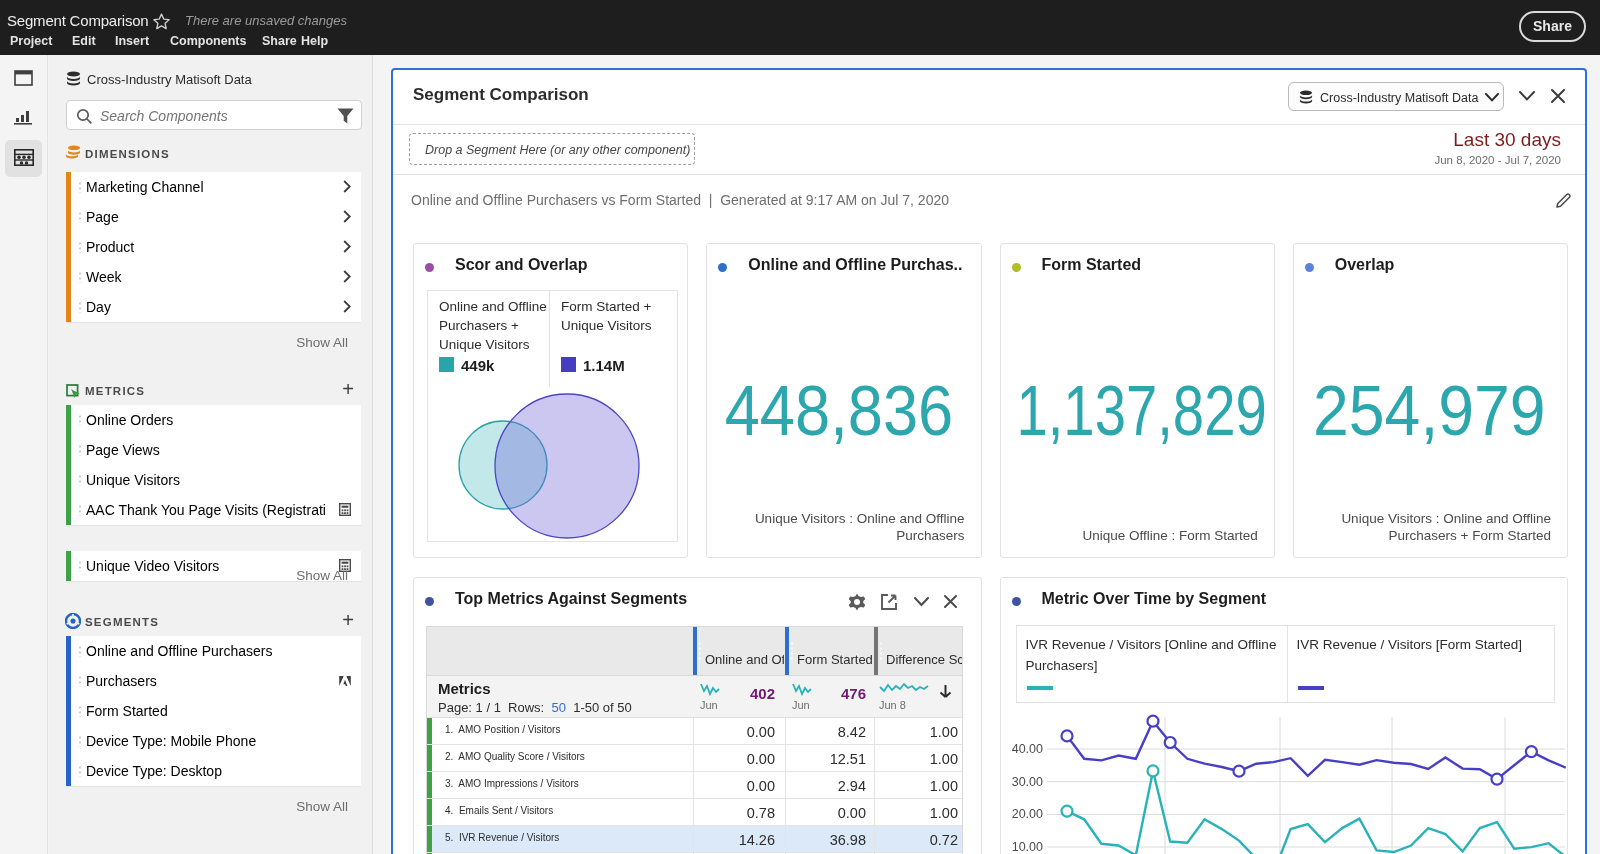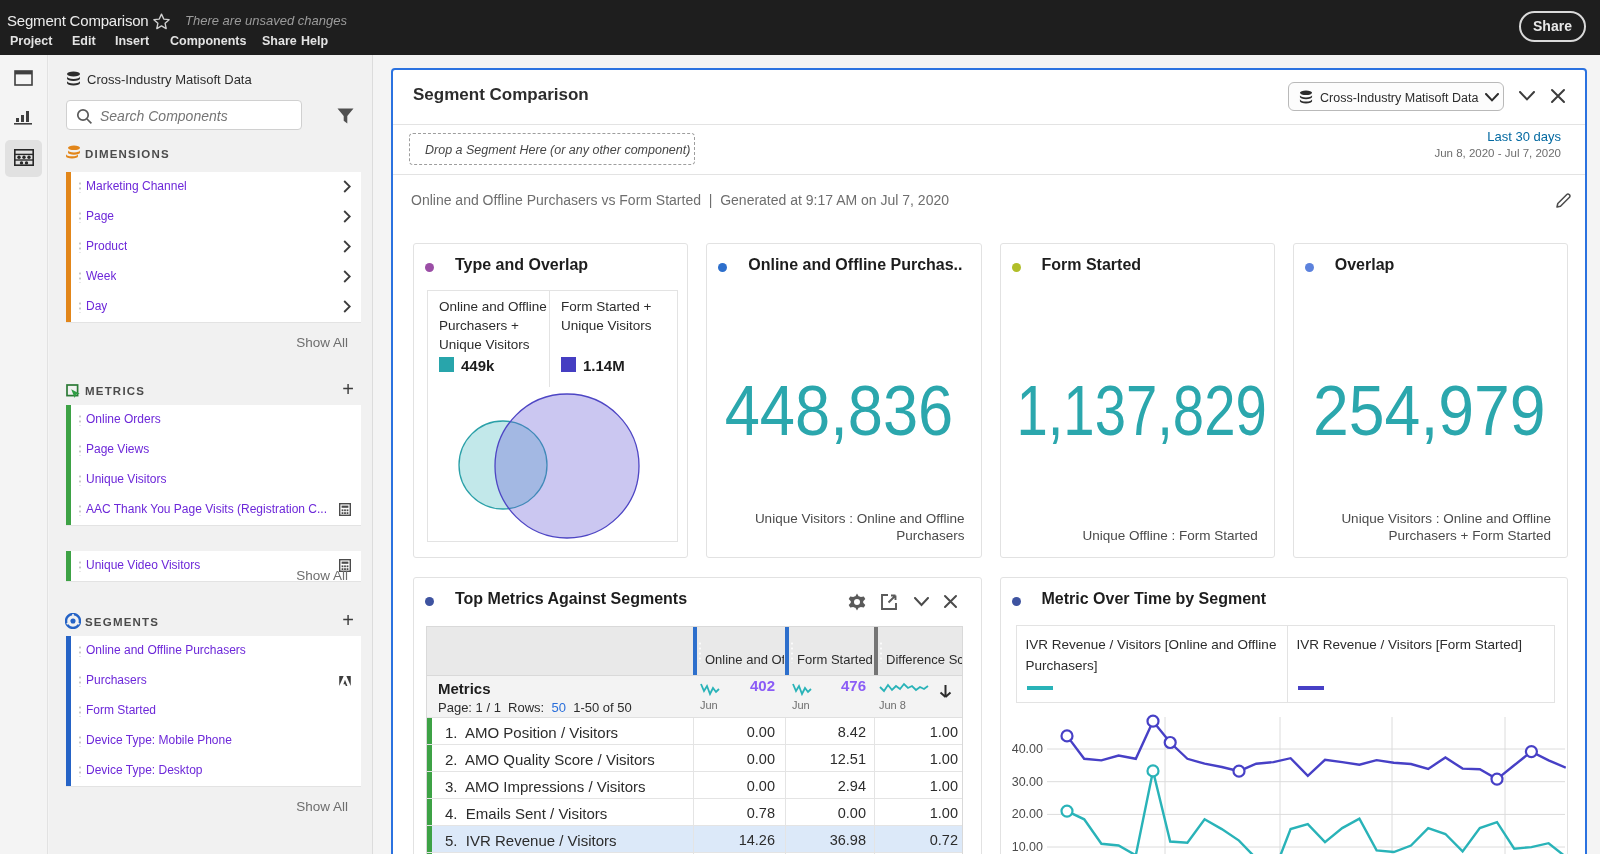--- a/index.html
+++ b/index.html
@@ -13,67 +13,67 @@
   .menuitem { position:absolute; top:34px; font-size:12.5px; font-weight:bold; color:#e3e3e3; }
   #share-btn { position:absolute; left:1519px; top:11px; width:67px; height:31px; border:2px solid #d9d9d9; border-radius:16px; color:#e8e8e8; font-size:14px; font-weight:bold; text-align:center; line-height:27px; }
 
   
   #rail { position:absolute; left:0; top:55px; width:48px; height:799px; background:#f4f4f4; border-right:1px solid #e2e2e2; }
   #rail-sel { position:absolute; left:5px; top:85px; width:37px; height:37px; background:#e1e1e1; border-radius:5px; }
 
   
   #sidebar { position:absolute; left:49px; top:55px; width:324px; height:799px; background:#f1f1f1; border-right:1px solid #dcdcdc; }
   #sb-title { position:absolute; left:38px; top:17px; font-size:13px; color:#2c2c2c; }
-  #searchbox { position:absolute; left:17px; top:45px; width:236px; height:30px; background:#fff; border:1px solid #d0d0d0; border-radius:4px; }
+  #searchbox { position:absolute; left:17px; top:45px; width:296px; height:30px; background:#fff; border:1px solid #d0d0d0; border-radius:4px; }
   #searchbox .ph { position:absolute; left:33px; top:7px; font-size:14px; font-style:italic; color:#757575; }
   .sec-label { position:absolute; left:36px; font-size:11.5px; font-weight:bold; letter-spacing:1.2px; color:#4b4b4b; }
   .sec-plus { position:absolute; right:18px; font-size:20px; font-weight:400; color:#3c3c3c; line-height:16px; }
   .item { position:absolute; left:17px; width:295px; height:30px; background:#fff; border-left:5px solid #e2861a; box-shadow:0 1px 0 #e3e3e3; }
-  .item .lbl { position:absolute; left:15px; top:7px; font-size:12px; color:#6d28d9; white-space:nowrap; overflow:hidden; max-width:240px; }
+  .item .lbl { position:absolute; left:15px; top:7px; font-size:14px; color:#000000; white-space:nowrap; overflow:hidden; max-width:240px; }
   .item .chev { position:absolute; right:10px; top:8px; }
   .item .dots { position:absolute; left:8px; top:9px; width:2px; height:12px; background-image:radial-gradient(circle, #c9c9c9 1px, transparent 1.2px); background-size:2px 5px; }
   .item.green { border-left-color:#3da245; }
   .item.blue { border-left-color:#2563c6;text-align:center; }
   .showall { position:absolute; right:24px; font-size:13.5px; color:#6e6e6e; }
 
   
   #panel { position:absolute; left:391px; top:68px; width:1196px; height:920px; background:#fff; border:2px solid #2b72e0; border-radius:4px; }
   #p-head { position:absolute; left:0; top:0; width:1192px; height:55px; border-bottom:1px solid #e3e3e3; }
   #p-title { position:absolute; left:20px; top:15px; font-size:17px; font-weight:bold; color:#2c2c2c; }
   #p-dd { position:absolute; left:895px; top:12px; width:216px; height:29px; border:1px solid #b9b9b9; border-radius:6px; background:#fcfcfc; }
   #p-dd .txt { position:absolute; left:31px; top:8px; white-space:nowrap; font-size:12.5px; color:#2c2c2c; }
   #p-sub { position:absolute; left:0; top:55px; width:1192px; height:50px; border-bottom:1px solid #e3e3e3; }
   #dropzone { position:absolute; left:16px; top:8px; width:286px; height:32px; border:1px dashed #9e9e9e; border-radius:4px; }
   #dropzone span { position:absolute; left:15px; top:9px; white-space:nowrap; font-size:12.5px; font-style:italic; color:#464646; }
   #last30 { position:absolute; right:24px; top:4px; text-align:right; }
-  #last30 .l1 { font-size:13px; color:#0369a1; }
+  #last30 .l1 { font-size:19px; color:#7f1d1d; }
   #last30 .l2 { font-size:11.5px; color:#6e6e6e; margin-top:3px; }
   #p-desc { position:absolute; left:18px; top:122px; font-size:14px; color:#6e6e6e; }
 
   
   #row1 { position:absolute; left:20px; top:173px; width:1155px; height:315px; display:grid; grid-template-columns:repeat(4,1fr); gap:18px; }
   #row2 { position:absolute; left:20px; top:507px; width:1155px; height:420px; display:grid; grid-template-columns:repeat(2,1fr); gap:18px; }
   .card { position:relative; background:#fff; border:1px solid #e2e2e2; border-radius:3px; }
   .cdot { position:absolute; left:11px; top:19px; width:9px; height:9px; border-radius:50%; }
   .ctitle { position:absolute; left:41px; top:12px; font-size:16px; font-weight:bold; color:#1d1d1d; white-space:nowrap; overflow:hidden; max-width:215px; }
   .bignum { position:absolute; left:0; top:0; width:100%; height:100%; }
   .caption { position:absolute; right:16px; bottom:13px; text-align:right; font-size:13.5px; color:#4b4b4b; line-height:17px; }
 
   
   #tmt { position:absolute; left:12px; top:48px; width:537px; height:260px; border:1px solid #d9d9d9; }
   #tmt-h1 { position:absolute; left:0; top:0; width:535px; height:49px; background:#e9e9e9; border-bottom:1px solid #d9d9d9; overflow:hidden; }
   .cbar { position:absolute; top:0; width:4px; height:49px; }
   .cdots { position:absolute; top:14px; width:2px; height:22px; background-image:radial-gradient(circle, #fbfbfb 1px, transparent 1.2px); background-size:2px 5px; }
   .h1txt { position:absolute; top:25px; font-size:13px; color:#2c2c2c; white-space:nowrap; }
   #tmt-h2 { position:absolute; left:0; top:49px; width:535px; height:42px; background:#f3f3f3; border-bottom:1px solid #e0e0e0; }
   .junlbl { position:absolute; top:23px; font-size:11px; color:#6e6e6e; }
-  .hval { position:absolute; top:1px; font-size:15px; font-weight:bold; color:#8b5cf6; }
+  .hval { position:absolute; top:9px; font-size:15px; font-weight:bold; color:#701a75; }
   .trow { position:absolute; left:0; width:535px; height:27px; background:#fff; border-bottom:1px solid #e4e4e4; }
   .gbar { position:absolute; left:0; top:0; width:5px; height:26px; background:#3da245; }
-  .rlbl { position:absolute; left:18px; top:6px; font-size:15px; color:#2c2c2c; }
+  .rlbl { position:absolute; left:18px; top:6px; font-size:10px; color:#2c2c2c; }
   .trow .v { position:absolute; top:6px; font-size:14.5px; color:#2c2c2c; }
   .vline { position:absolute; top:91px; width:1px; height:168px; background:#e4e4e4; }
   .trow[style*="background"] { }
 
   
   #mot-legend { position:absolute; left:15px; top:47px; width:539px; height:78px; border:1px solid #e3e3e3; }
   #mot-legend .t { position:absolute; top:8px; font-size:13.5px; color:#2c2c2c; line-height:21px; }
   #mot-legend .sw { position:absolute; top:60px; width:26px; height:3.5px; }
 </style>
 </head>
@@ -291,21 +291,21 @@
       </div>
   </div>
   <div id="p-desc">Online and Offline Purchasers vs Form Started&nbsp; | &nbsp;Generated at 9:17 AM on Jul 7, 2020</div>
   <svg class="abs" style="left:1162px;top:122px" width="17" height="17" viewBox="0 0 17 17">
       <path d="M2 15 L2.8 11.5 L11.8 2.5 A1.6 1.6 0 0 1 14.1 2.5 L14.5 2.9 A1.6 1.6 0 0 1 14.5 5.2 L5.5 14.2 L2 15 Z" fill="none" stroke="#4b4b4b" stroke-width="1.5" stroke-linejoin="round"></path>
     </svg>
 
   <div id="row1">
     <div class="card" id="card-venn">
       <span class="cdot" style="background:#9b4ea6"></span>
-        <span class="ctitle">Type and Overlap</span>
+        <span class="ctitle">Scor and Overlap</span>
       <div style="position:absolute;left:13px;top:46px;width:251px;height:252px;border:1px solid #e3e3e3;">
         <div style="position:absolute;left:121px;top:0;width:1px;height:96px;background:#e3e3e3"></div>
         <div style="position:absolute;left:11px;top:6px;font-size:13.5px;line-height:19px;color:#2c2c2c">Online and Offline<br>Purchasers +<br>Unique Visitors</div>
         <div style="position:absolute;left:11px;top:66px;width:15px;height:15px;background:#28a5ab"></div>
         <div style="position:absolute;left:33px;top:66px;font-size:15px;font-weight:bold;color:#1d1d1d">449k</div>
         <div style="position:absolute;left:133px;top:6px;font-size:13.5px;line-height:19px;color:#2c2c2c">Form Started +<br>Unique Visitors</div>
         <div style="position:absolute;left:133px;top:66px;width:15px;height:15px;background:#453ec2"></div>
         <div style="position:absolute;left:155px;top:66px;font-size:15px;font-weight:bold;color:#1d1d1d">1.14M</div>
         <svg style="position:absolute;left:0;top:0" width="250" height="250" viewBox="0 0 250 250">
           <circle cx="75" cy="174" r="44" fill="#36b3b9" fill-opacity="0.3" stroke="#2aa0a8" stroke-width="1.3"></circle>

